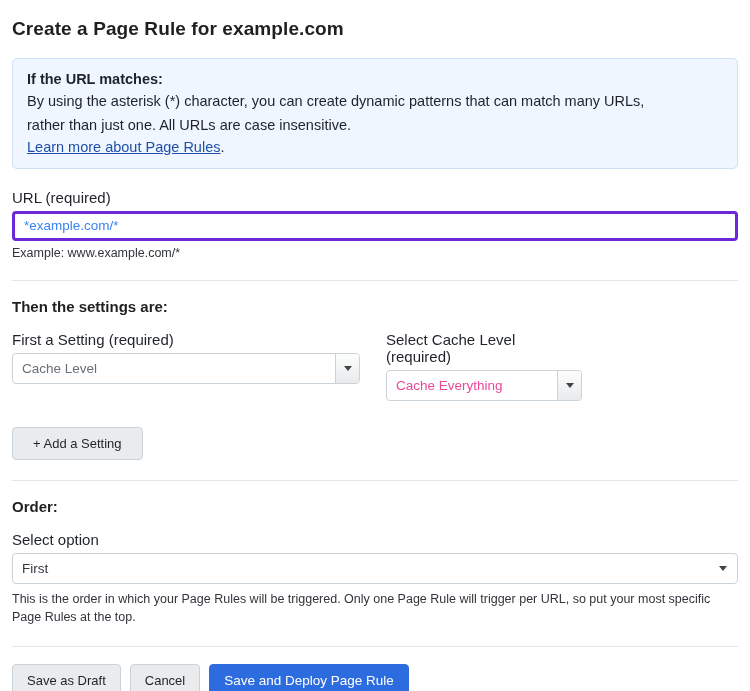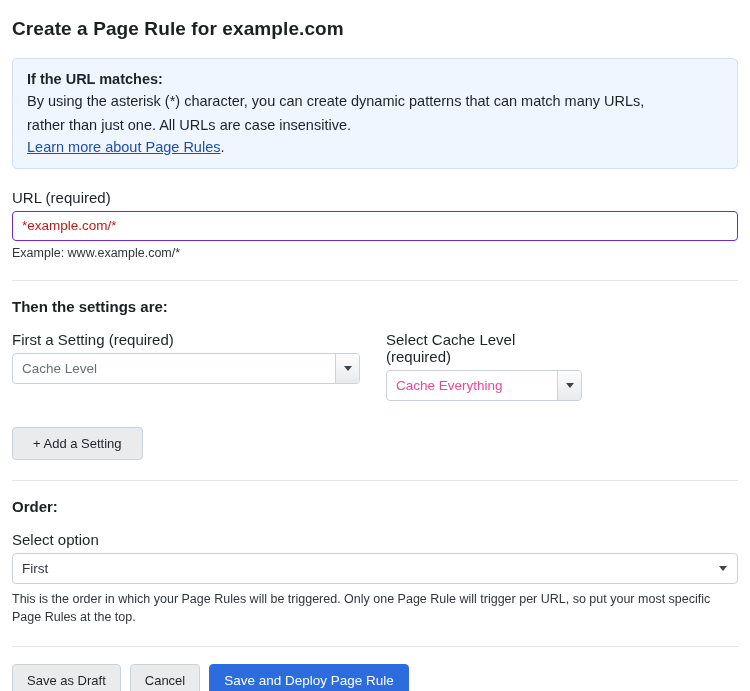--- a/index.html
+++ b/index.html
@@ -56,25 +56,25 @@
     color: #1d2328;
   }
   .field-label {
     font-size: 15px;
     color: #1f2328;
     margin-bottom: 5px;
   }
   .text-input {
     width: 100%;
     height: 30px;
-    border: 1px solid #6d28d9;
+    border: 3px solid #6d28d9;
     border-radius: 4px;
     padding: 4px 9px;
     font-size: 13.5px;
-    color: #b91c1c;
+    color: #3b82f6;
     font-family: "Liberation Sans", sans-serif;
     background: #fff;
     outline: none;
   }
   .helper-text {
     font-size: 12.5px;
     color: #31353b;
     margin-top: 5px;
   }
   .divider {

